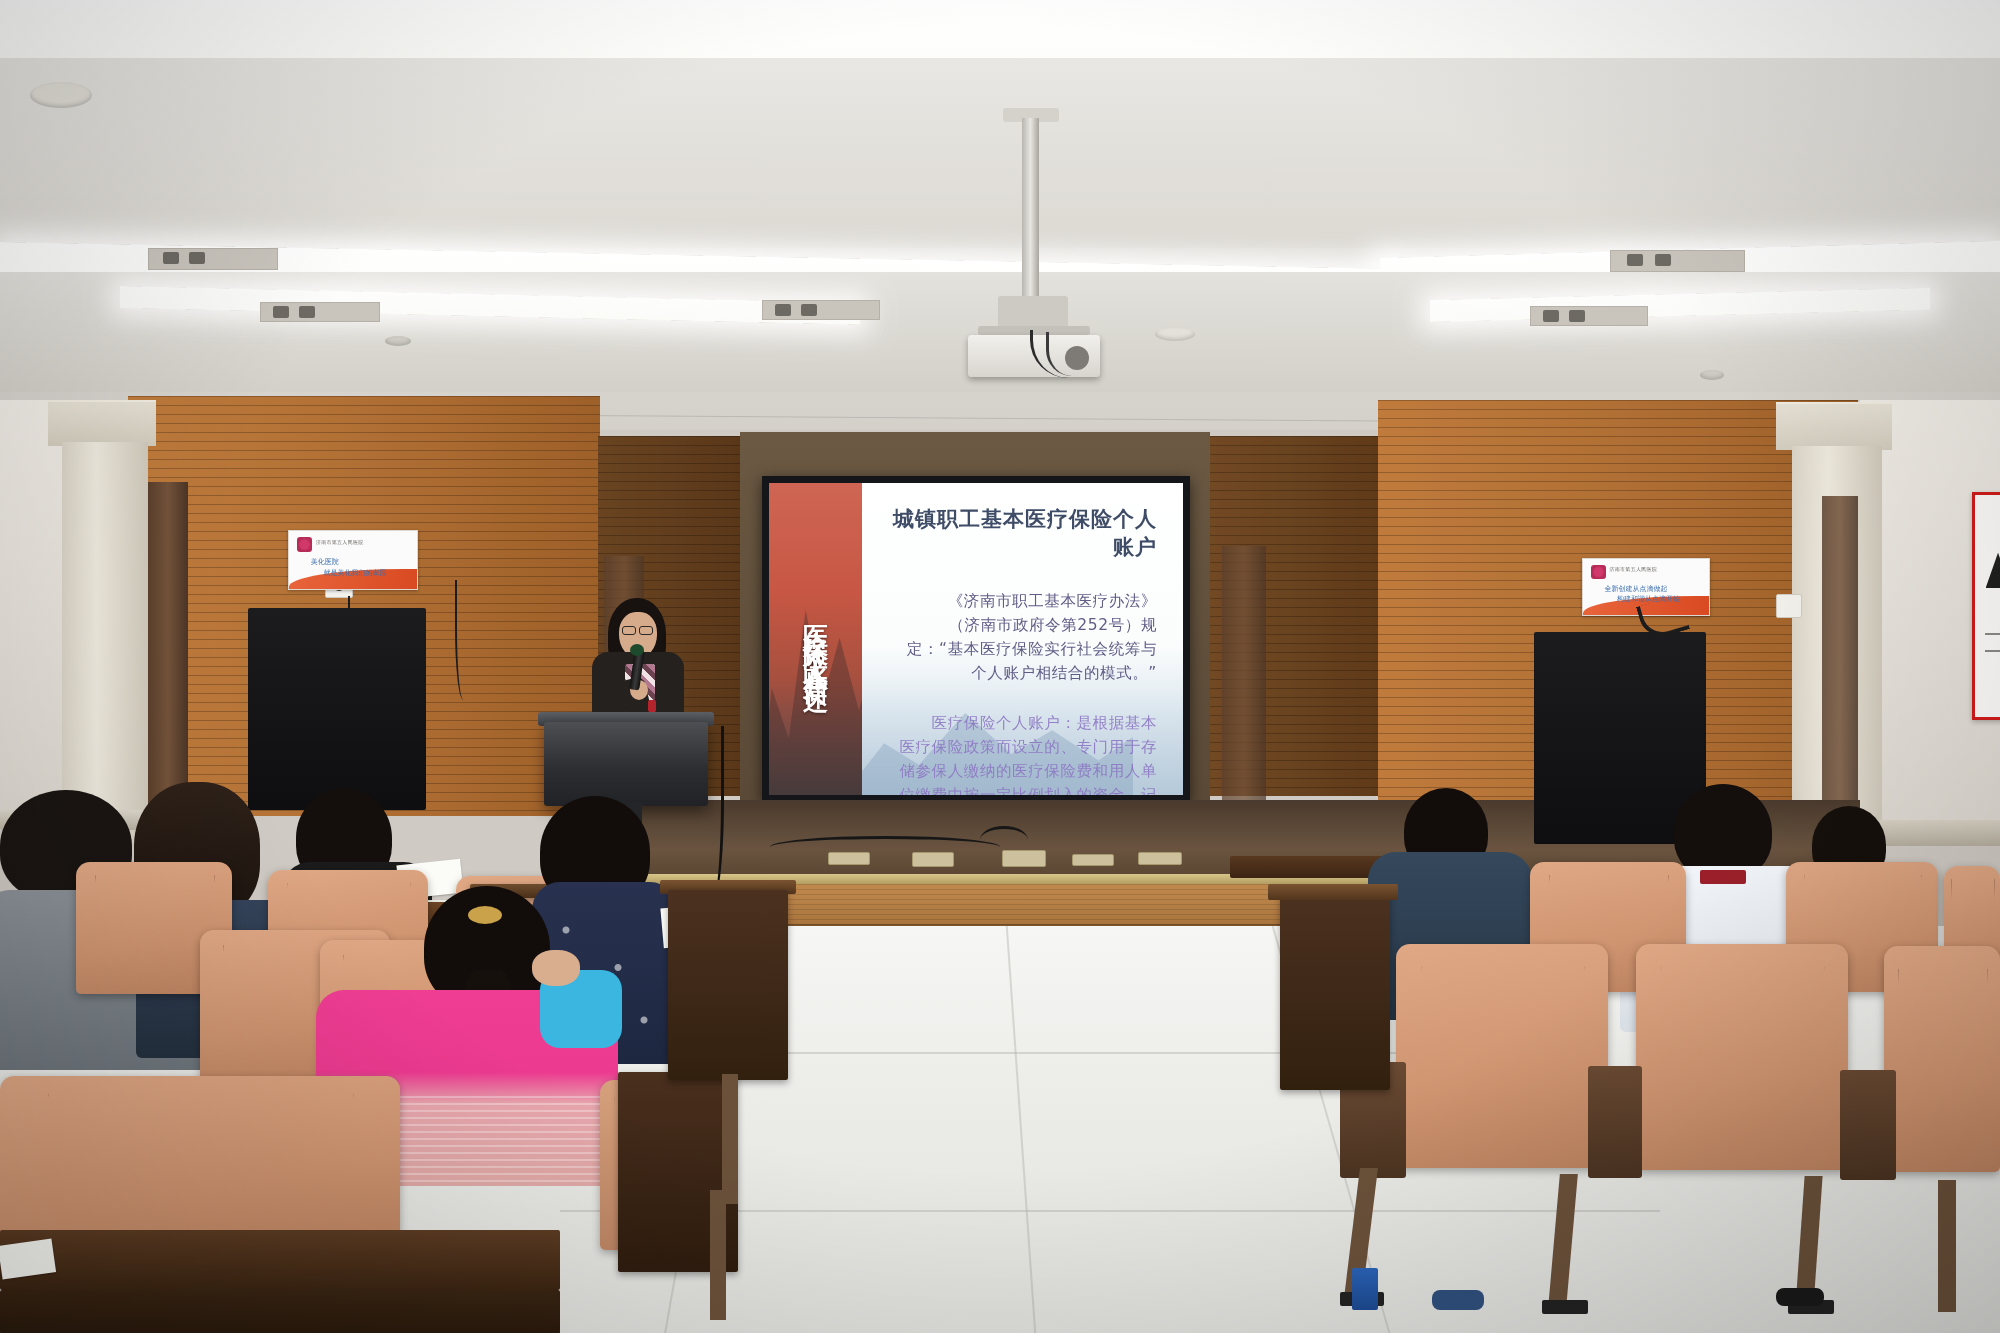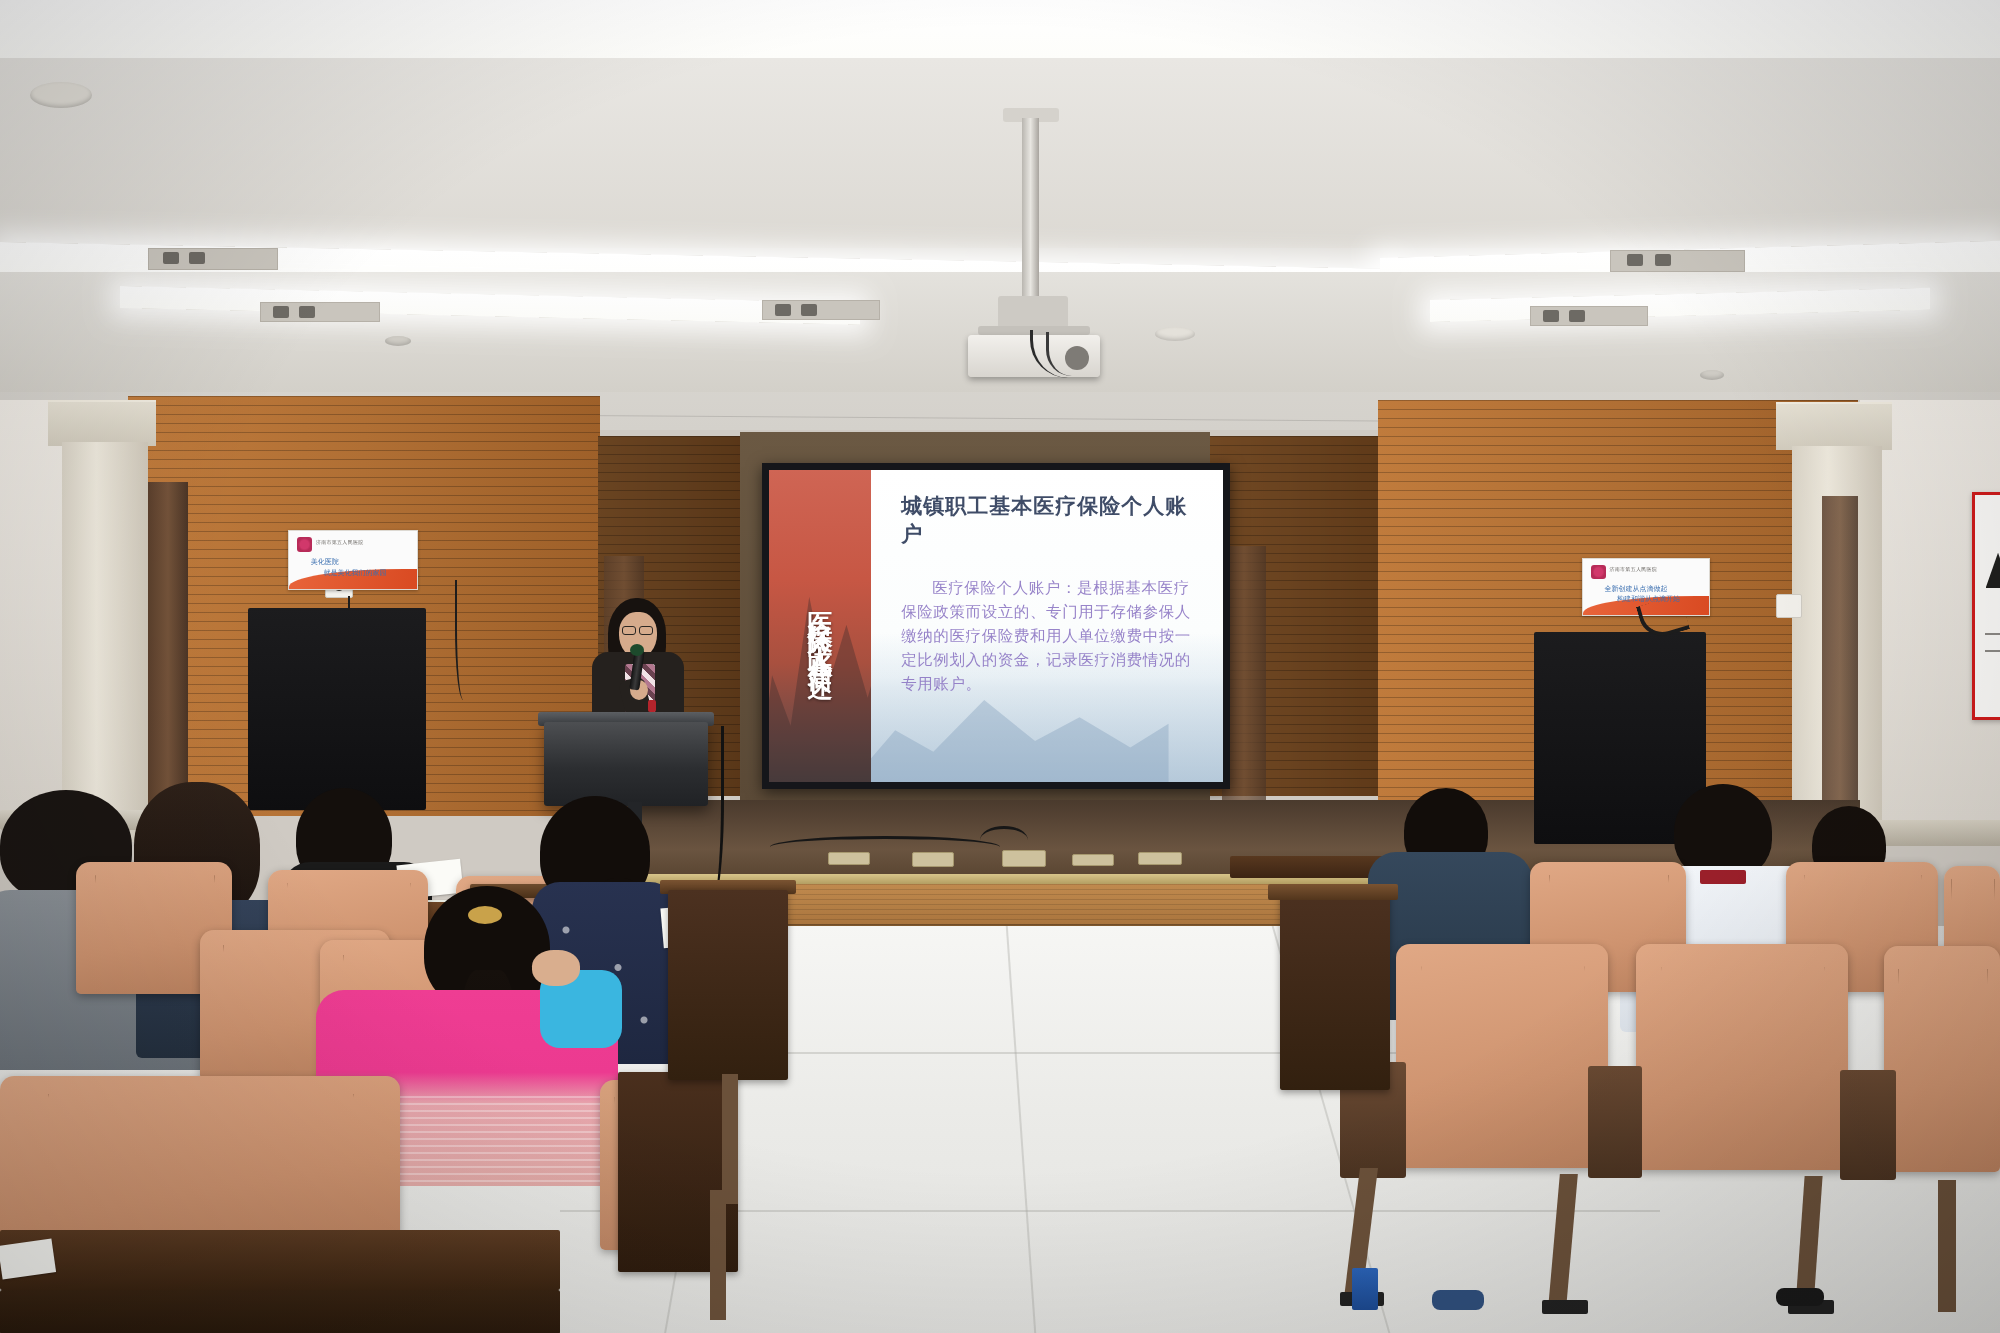--- a/index.html
+++ b/index.html
@@ -251,29 +251,30 @@
     <div class="l1">全新创建从点滴做起</div>
     <div class="l2">构建和谐从点滴开始</div>
   </div>
 
   <div class="poster-red" style="left:1972px;top:492px;width:54px;height:228px;">
     <div class="blk"></div>
     <div class="ln" style="top:62%;width:56%;"></div>
     <div class="ln" style="top:70%;width:40%;"></div>
   </div>
 
-  <div class="screen-frame" style="left:762px;top:463px;width:468px;height:326px;">
+  <div class="screen-frame" style="left:762px;top:476px;width:428px;height:326px;text-align:right;">
     <div class="screen-inner">
       <div class="slide">
         <div class="slide-mountains"></div>
         <div class="slide-band">
           <div class="band-text">医疗保险个人账户简述</div>
         </div>
         <div class="slide-body">
           <div class="slide-title">城镇职工基本医疗保险个人账户</div>
+          <div class="slide-para p1">《济南市职工基本医疗办法》（济南市政府令第252号）规定：“基本医疗保险实行社会统筹与个人账户相结合的模式。”</div>
           <div class="slide-para p2">医疗保险个人账户：是根据基本医疗保险政策而设立的、专门用于存储参保人缴纳的医疗保险费和用人单位缴费中按一定比例划入的资金，记录医疗消费情况的专用账户。</div>
         </div>
       </div>
     </div>
   </div>
 
   <div class="stage-top" style="left:600px;top:800px;width:1260px;height:82px;"></div>
   <div class="stage-trim" style="left:600px;top:874px;width:1260px;height:10px;"></div>
   <div class="stage-wood" style="left:600px;top:884px;width:1260px;height:42px;"></div>
   <div style="position:absolute;left:600px;top:924px;width:1260px;height:10px;background:rgba(0,0,0,.25);"></div>

